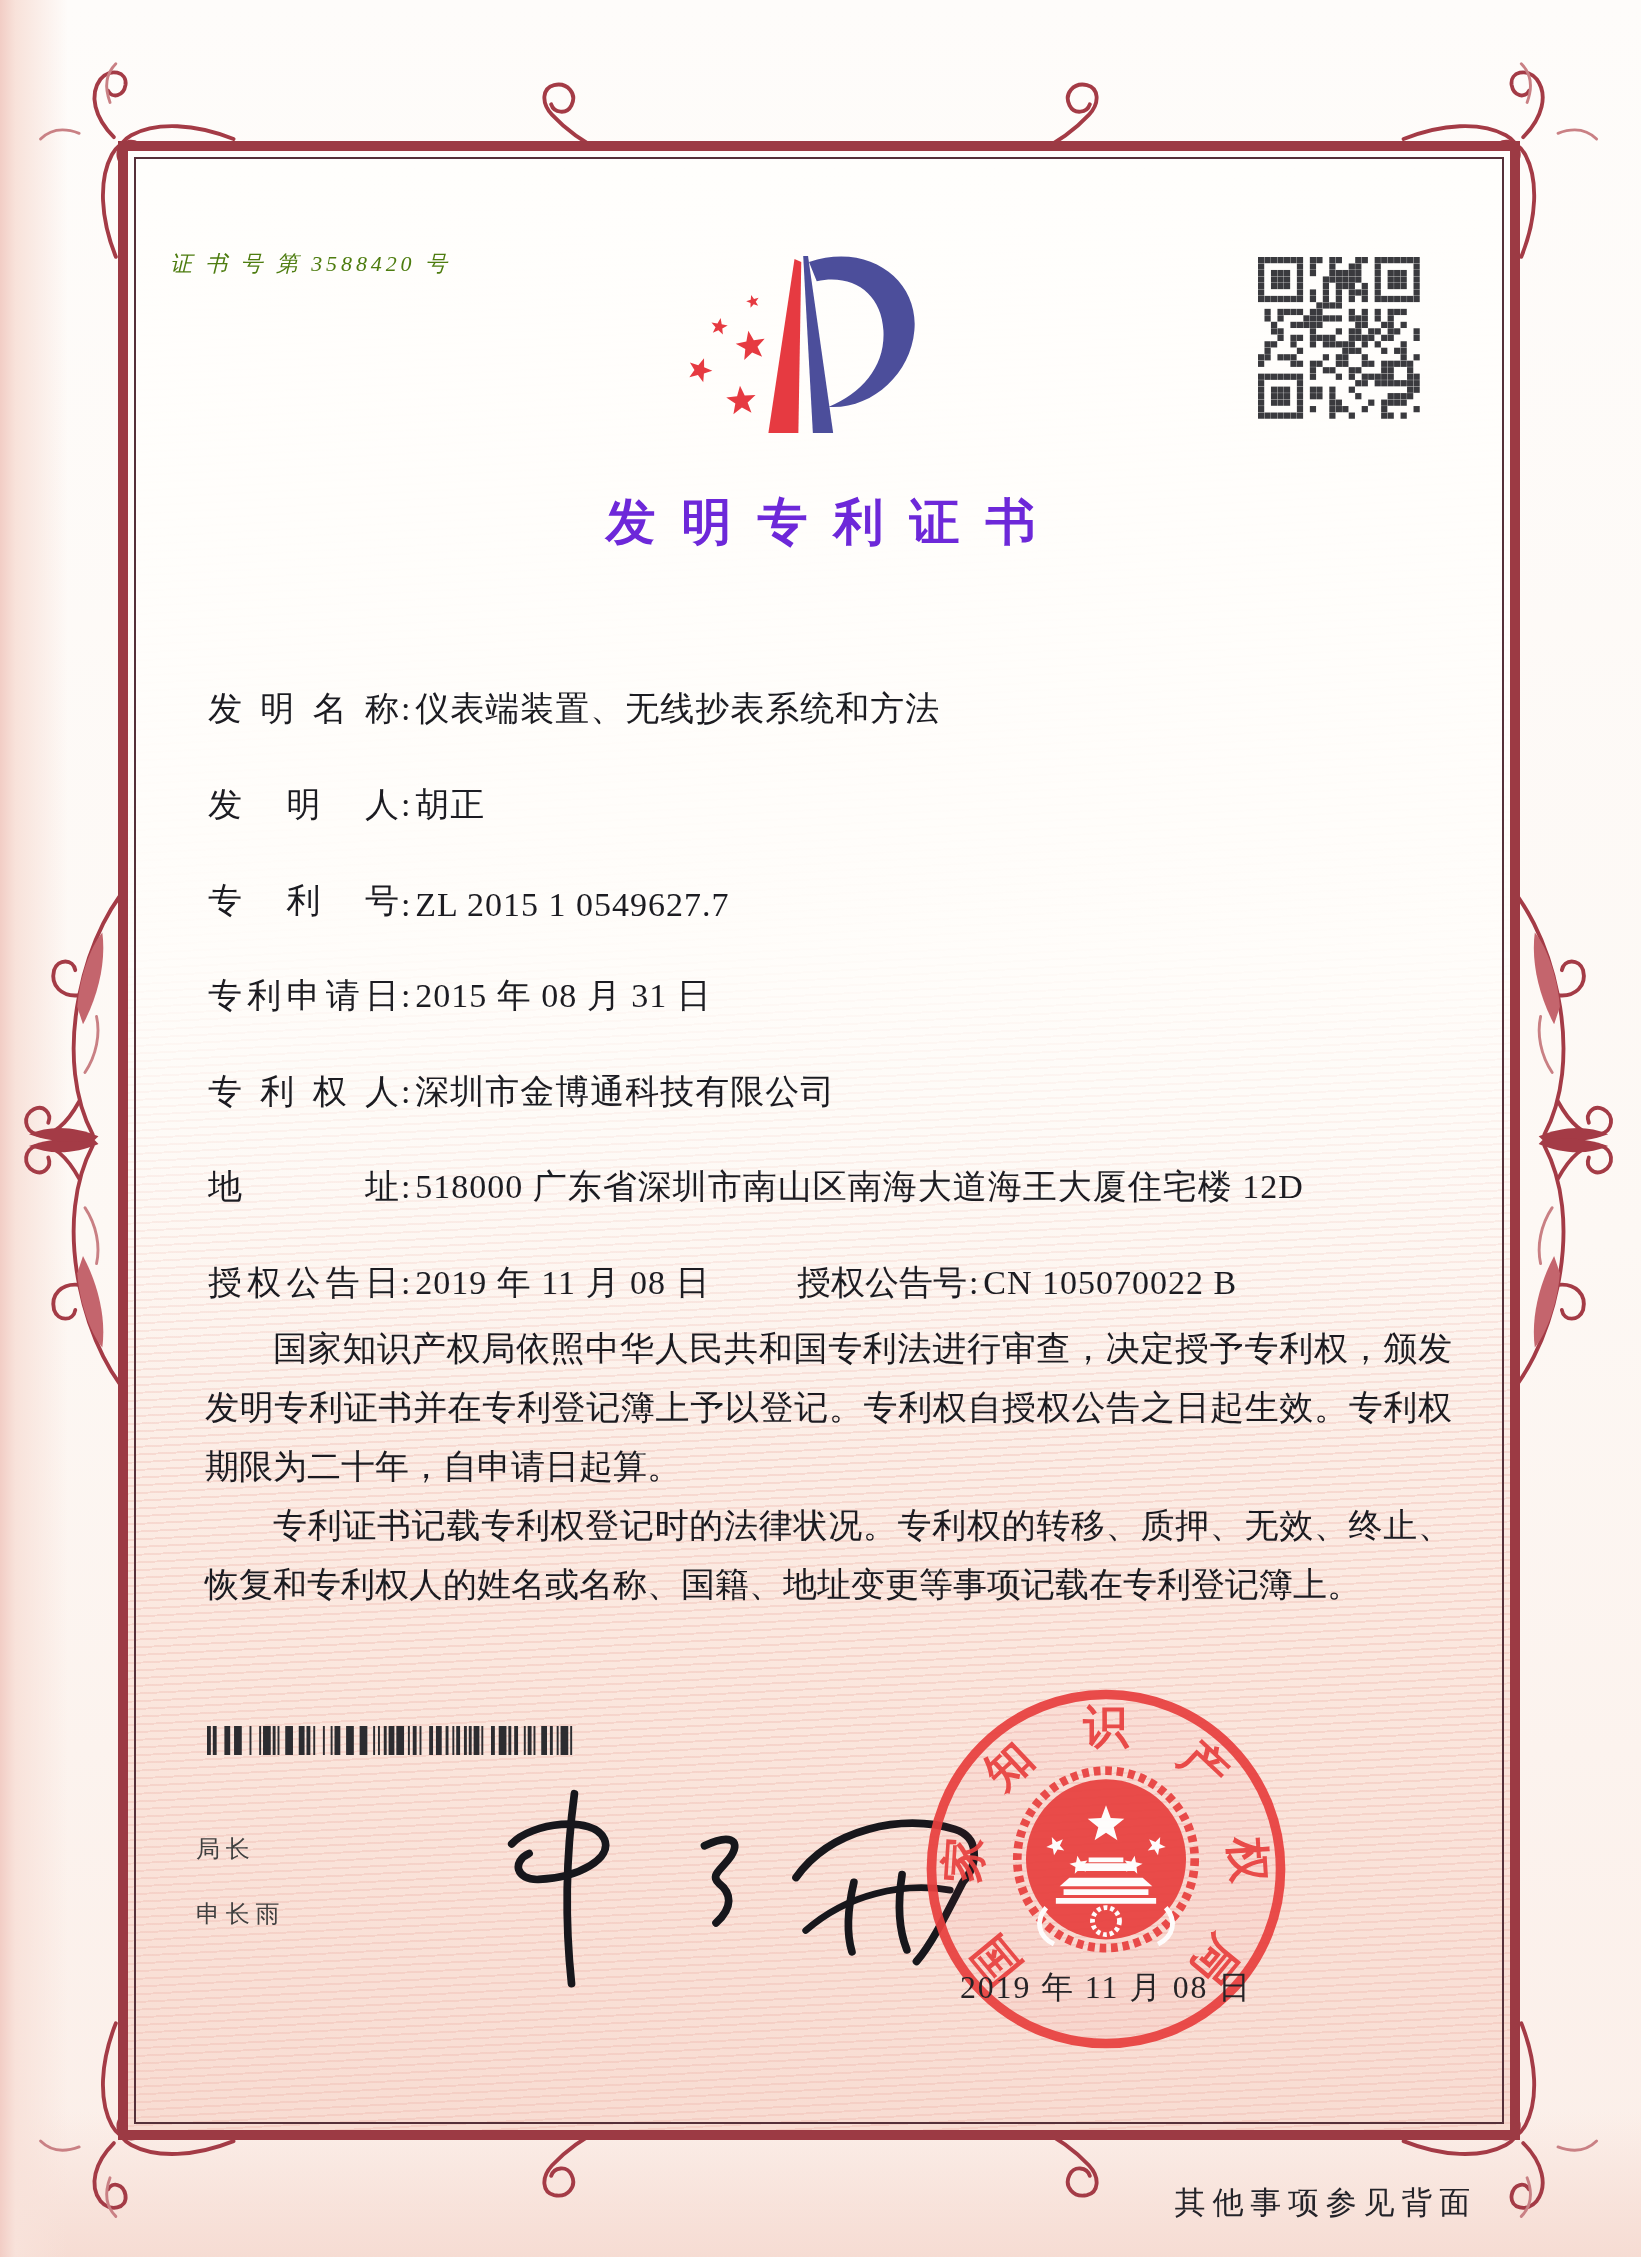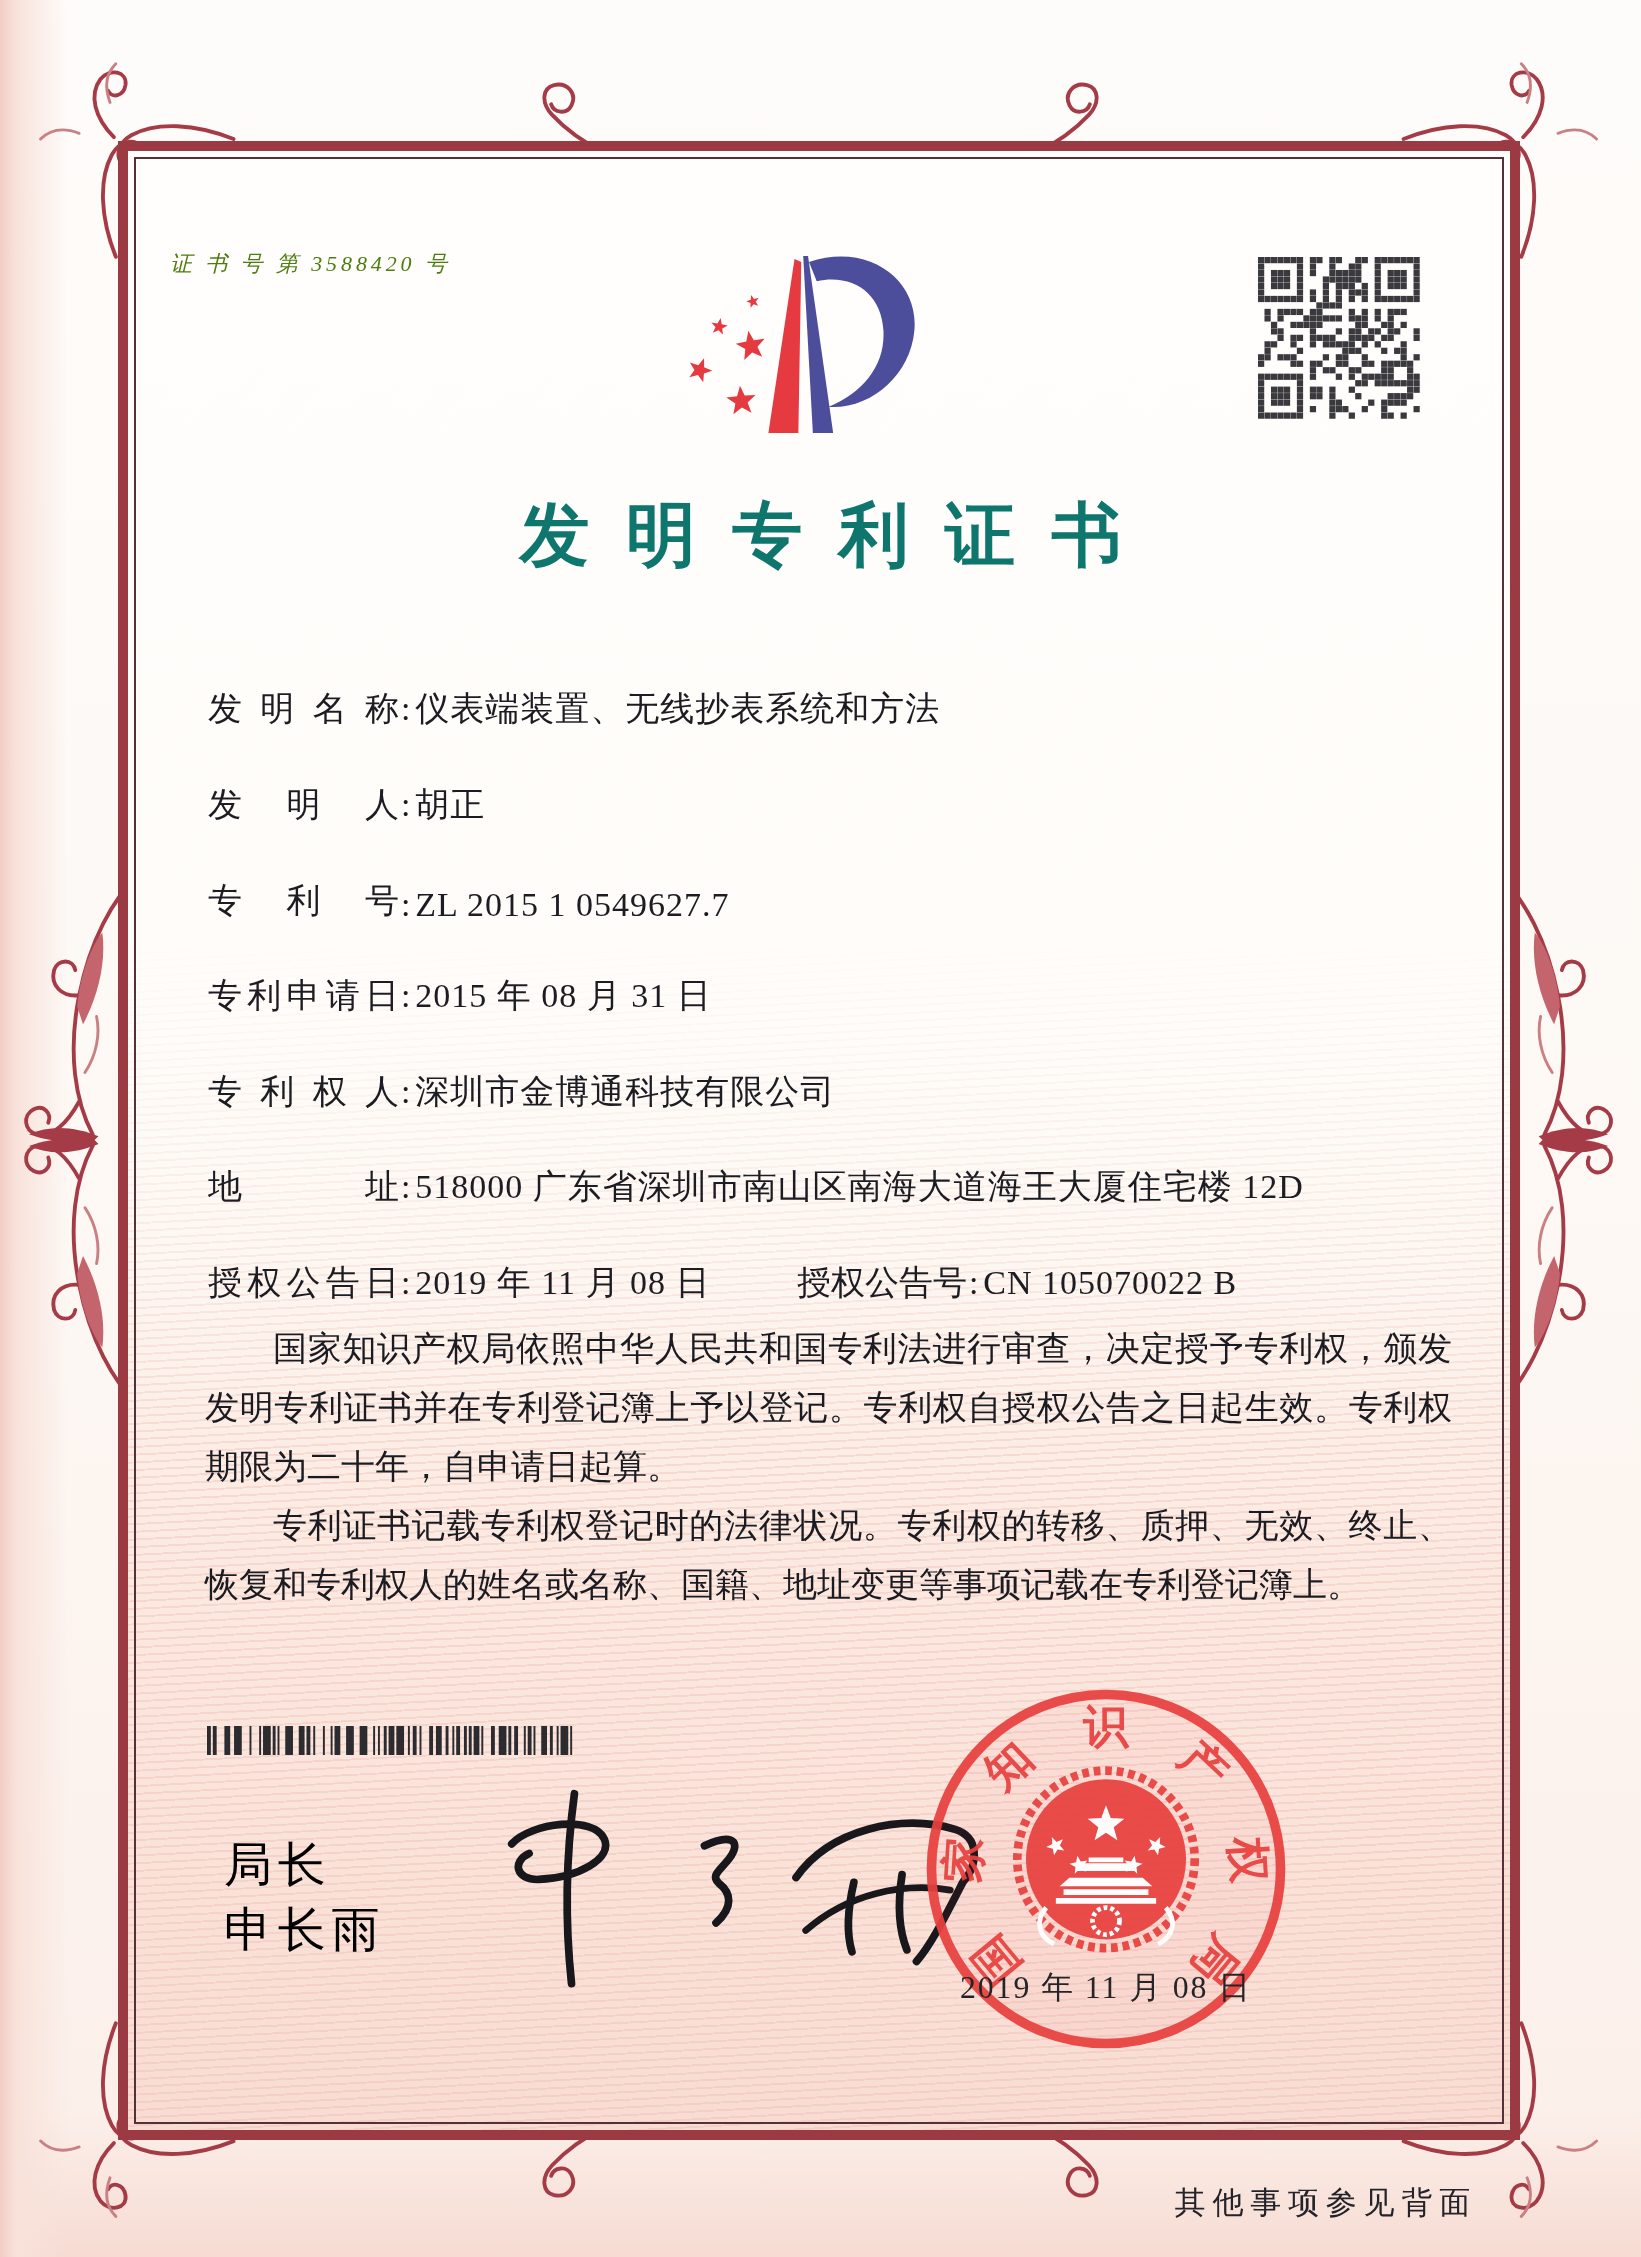--- a/index.html
+++ b/index.html
@@ -23,30 +23,30 @@
     background:
       linear-gradient(180deg, rgba(255,254,252,1) 0%, rgba(255,253,250,0.95) 40%, rgba(255,253,250,0) 66%),
       repeating-linear-gradient(177deg, rgba(236,178,168,0.33) 0px, rgba(236,178,168,0.33) 1.9px, rgba(255,255,255,0) 1.9px, rgba(255,255,255,0) 7.7px),
       linear-gradient(180deg,#fffefc 0%, #fdf7f2 48%, #fbe7de 76%, #f8dcd2 100%);
   }
   .frame-inner{position:absolute;inset:5.8px;border:2.9px solid #553039;}
   
   .content{position:absolute;inset:0;z-index:3;}
   .abs{position:absolute;}
   .cert-no{left:170px;top:249px;font-size:22px;letter-spacing:3.9px;color:#4d7c0f;font-style:italic;}
-  .title{left:0;right:0;top:489px;text-align:center;font-size:70px;font-weight:600;
-         letter-spacing:0.52em;text-indent:0.52em;color:#0f766e;}
+  .title{left:0;right:0;top:489px;text-align:center;font-size:50px;font-weight:600;
+         letter-spacing:0.52em;text-indent:0.52em;color:#6d28d9;}
   .field-row{left:208px;width:1246px;font-size:34px;color:#1c1c22;white-space:nowrap;}
   .flabel{display:inline-block;width:191px;text-align:justify;text-align-last:justify;vertical-align:bottom;}
   .fcolon{display:inline-block;margin-left:1.9px;}
   .fvalue{margin-left:5px;letter-spacing:1px;}
   .pair2{position:absolute;left:589px;top:0;}
   .paras{left:205px;top:1319px;width:1247px;font-size:34px;line-height:59px;text-align:justify;color:#1b1b21;}
   .paras p{margin:0;text-indent:2em;}
-  .officer{left:224px;font-size:48px;font-family:"Liberation Sans","DejaVu Sans",sans-serif;color:#000000;letter-spacing:5.8px;}
+  .officer{left:196px;font-size:24px;font-family:"Liberation Sans","DejaVu Sans",sans-serif;color:#404040;letter-spacing:5.8px;}
   .page-num{left:0;right:162px;top:2078px;text-align:center;font-size:29px;letter-spacing:2.9px;color:#232329;}
   .back-note{left:0;right:164px;top:2182px;text-align:right;font-size:31px;letter-spacing:6.8px;color:#232329;}
   .seal-wrap{left:917px;top:1680px;opacity:0.93;}
 </style>
 </head>
 <body>
 
 <div class="page">
 
   <svg class="ornaments" width="1641" height="2257" viewBox="0 0 1700 2338">

